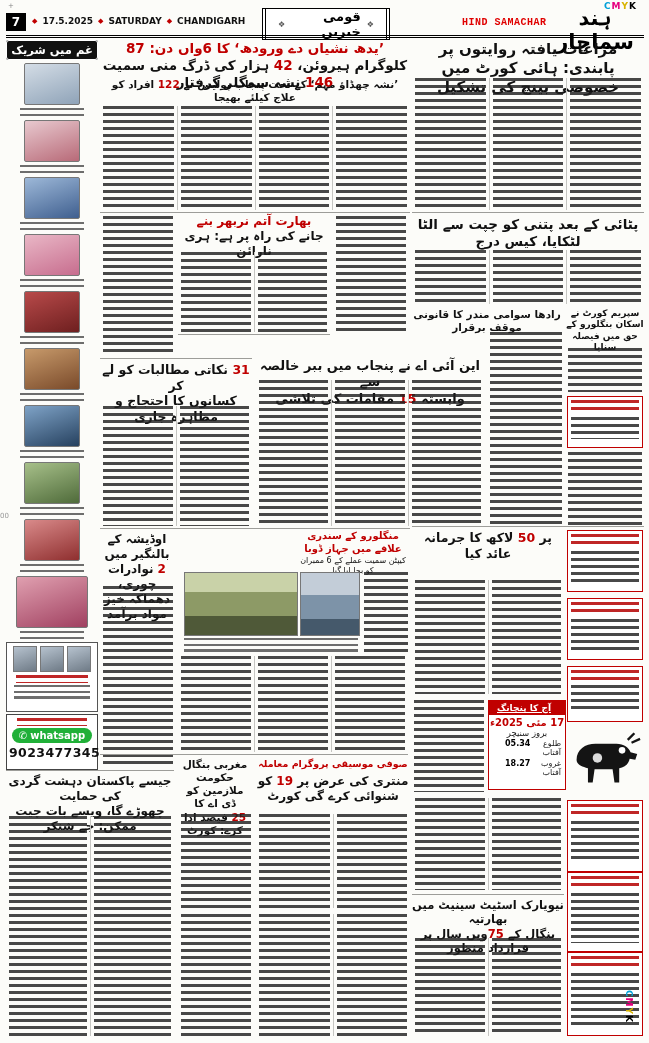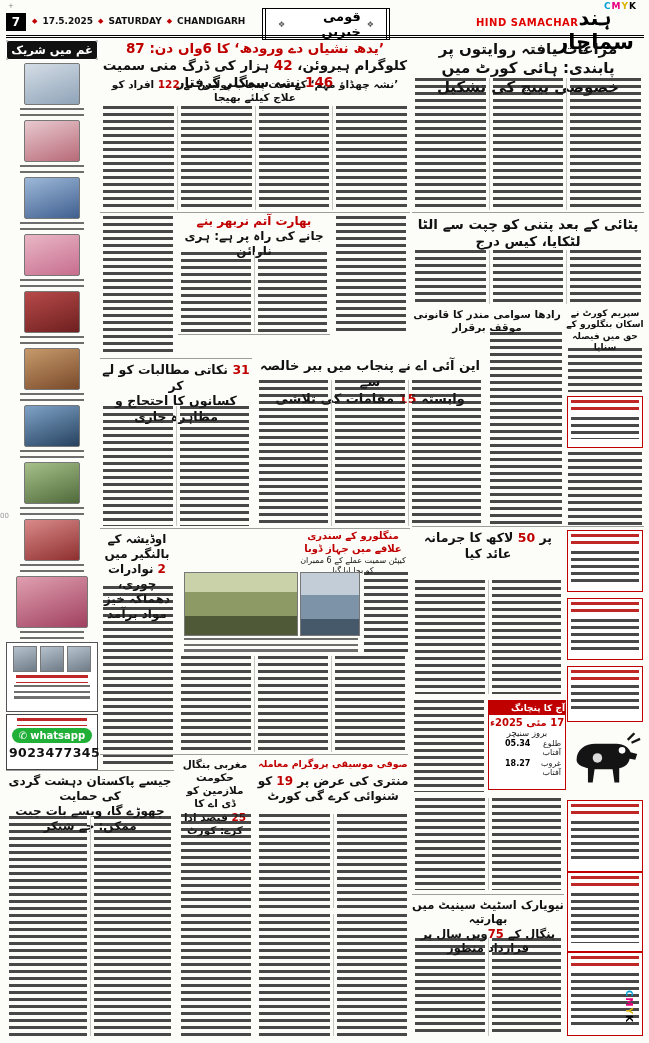--- a/index.html
+++ b/index.html
@@ -28,21 +28,21 @@
   .pmem{background:linear-gradient(160deg,#b6c2ce,#6f7b87);}
   .obit{width:92px;text-align:center;}
   .obit .ph{width:54px;height:40px;margin:1px auto 3px;border-radius:2px;}
   .obit .nm{height:8px;margin:0 14px;}
   .adbox{border:1.5px solid #c00000;padding:3px;background:#fff;}
   .membox{border:1px solid #555;padding:3px;background:#fff;text-align:center;}
   .wabox{border:1px solid #444;padding:2px;background:#fff;text-align:center;}
   .wa-bar{background:#20b038;color:#fff;font-size:10px;font-weight:700;border-radius:8px;display:flex;align-items:center;justify-content:center;gap:3px;height:15px;margin:2px 3px;}
   .wa-num{font-size:12.5px;font-weight:800;letter-spacing:.4px;color:#111;}
   .pan{border:1.5px solid #c00000;background:#fff;}
-  .pan-title{background:#c00000;color:#fff;font-size:9px;font-weight:700;text-align:right;direction:rtl;padding:2px 0;}
+  .pan-title{background:#c00000;color:#fff;font-size:9px;font-weight:700;text-align:left;direction:rtl;padding:2px 8px;text-decoration:underline;}
   .pan-date{font-size:10px;font-weight:700;text-align:center;direction:rtl;color:#c00000;margin-top:2px;}
   .pan-day{font-size:8.5px;text-align:center;direction:rtl;color:#222;}
   .pan-row{display:flex;justify-content:space-between;direction:rtl;font-size:8px;padding:1px 4px;color:#222;}
   .pan-row b{color:#000;margin-left:12px;}
   .obit-head{background:#111;color:#fff;font-weight:700;font-size:11.5px;text-align:center;direction:rtl;line-height:20px;border-radius:3px;box-shadow:inset 0 0 0 1px #fff,inset 0 0 0 2px #111;}
   .secbox{border:1px solid #000;padding:2px;display:flex;align-items:center;justify-content:center;background:#fff;}
   .secbox .inner{border:1px solid #000;padding:0 12px;font-weight:700;font-size:13px;direction:rtl;display:flex;align-items:center;gap:6px;}
   .pageno{background:#000;color:#fff;font-weight:700;font-size:12px;text-align:center;line-height:18px;}
   .dateline{font-size:9px;font-weight:700;color:#111;display:flex;align-items:center;gap:5px;}
   .dateline .dia{color:#c00000;font-size:7px;}
@@ -71,21 +71,21 @@
     <span class="dia">◆</span>
     <span>CHANDIGARH</span>
   </div>
   <div class="abs secbox" style="left:262px;top:8px;width:122px;height:26px;">
     <span class="inner">
       <span style="color:#555;font-size:8px;">❖</span>
       <span>قومی خبریں</span>
       <span style="color:#555;font-size:8px;">❖</span>
     </span>
   </div>
-  <div class="abs brand-en" style="left:476px;top:17px;">HIND SAMACHAR</div>
+  <div class="abs brand-en" style="left:462px;top:17px;font-family:Liberation Mono, monospace;">HIND SAMACHAR</div>
   <div class="abs brand-ur" style="left:546px;top:6px;width:98px;text-align:center;">ہند سماچار</div>
   <div class="abs toprule" style="left:6px;top:35px;width:638px;"></div>
 
   <div class="abs obit-head" style="left:6px;top:40px;width:92px;height:20px;">غم میں شریک</div>
 
   <div class="abs obit" style="left:6px;top:62px;">
       <div class="ph p1"></div>
       <div class="nm tl-sm"></div>
     </div>
   <div class="abs obit" style="left:6px;top:119px;">

